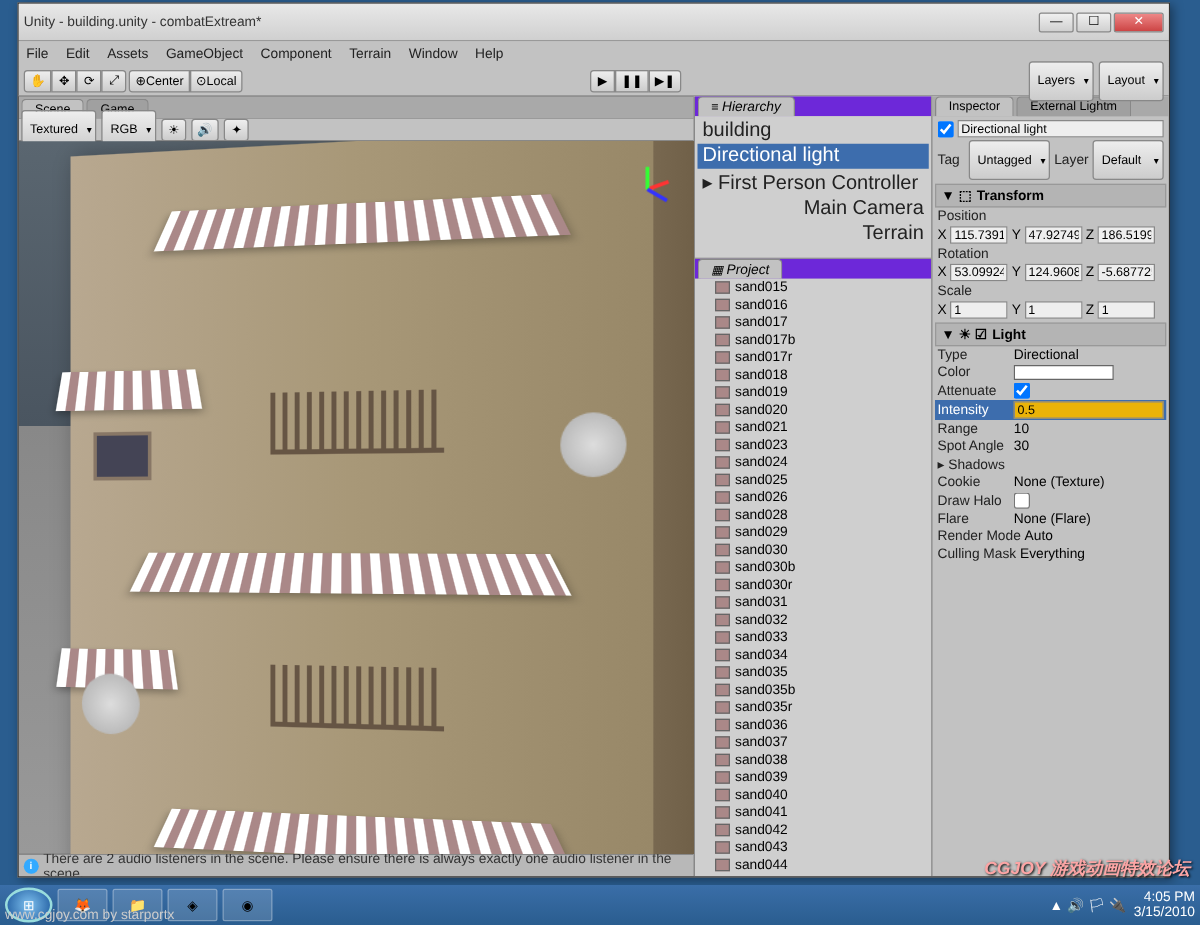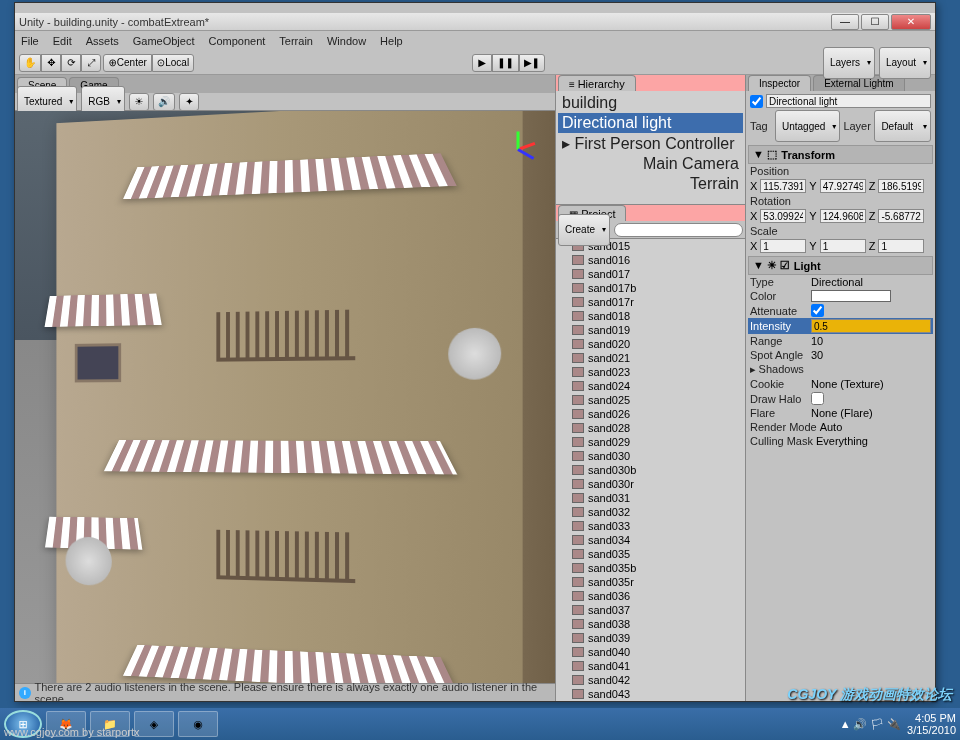--- a/index.html
+++ b/index.html
@@ -1,18 +1,18 @@
 <!DOCTYPE html>
 <html><head>
 <meta charset="utf-8">
 <style>
 * { margin:0; padding:0; box-sizing:border-box; font-family:Arial,sans-serif; font-size:11px; user-select:none; }
 body { width:960px; height:740px; background:#2a5d8f; overflow:hidden; position:relative; }
 .window { position:absolute; left:14px; top:2px; width:922px; height:700px; background:#c2c2c2; border:1px solid #333; box-shadow:2px 2px 8px rgba(0,0,0,.4); display:flex; flex-direction:column; }
-.titlebar { height:18px; background:linear-gradient(#e8e8e8,#d0d0d0); display:flex; align-items:center; padding:0 4px; border-bottom:1px solid #999;margin-top:10px; }
+.titlebar { height:30px; background:linear-gradient(#e8e8e8,#d0d0d0); display:flex; align-items:center; padding:0 4px; border-bottom:1px solid #999; }
 .titlebar .title { flex:1; color:#333; font-size:11px; }
 .winbtns { display:flex; gap:2px; }
 .winbtn { width:28px; height:16px; background:linear-gradient(#f0f0f0,#d0d0d0); border:1px solid #888; border-radius:2px; text-align:center; line-height:14px; font-size:10px; }
 .winbtn.close { background:linear-gradient(#e88,#c44); color:#fff; width:40px; }
 .menubar { height:20px; display:flex; align-items:center; padding:0 6px; gap:14px; background:#c2c2c2; }
 .menubar span { color:#222; }
 .overlay { position:absolute; left:18px; top:26px; font-size:18px; font-weight:bold; color:#ff0; text-shadow:1px 1px 2px #000; z-index:10; }
 .toolbar { height:24px; display:flex; align-items:center; padding:2px 4px; gap:4px; background:#c2c2c2; border-bottom:1px solid #999; }
 .toolbar .left { display:flex; gap:2px; }
 .toolbar .center { flex:1; display:flex; justify-content:center; gap:2px; }
@@ -35,21 +35,21 @@
 .building::before { content:""; position:absolute; top:0; right:-60px; width:60px; height:100%; background:linear-gradient(90deg,#786850,#685840); transform:skewY(25deg); transform-origin:left; }
 .awning { position:absolute; width:180px; height:50px; background:repeating-linear-gradient(90deg,#fff 0 8px,#a88 8px 16px); transform:perspective(400px) rotateX(50deg); box-shadow:0 4px 8px rgba(0,0,0,.3); }
 .bwindow { position:absolute; width:50px; height:40px; background:#445; border:3px solid #876; }
 .balcony { position:absolute; width:140px; height:50px; background:repeating-linear-gradient(90deg,#654 0 4px,transparent 4px 10px); border-bottom:4px solid #654; }
 .dish { position:absolute; width:50px; height:50px; background:radial-gradient(circle,#ddd 0%,#bbb 70%); border-radius:50%; }
 .gizmo { position:absolute; right:12px; top:12px; width:50px; height:50px; }
 .gizmo .axis { position:absolute; width:18px; height:3px; left:25px; top:25px; transform-origin:left; }
 .status { height:18px; background:#b8b8b8; display:flex; align-items:center; padding:0 4px; font-size:10px; color:#333; border-top:1px solid #888; }
 .status .icon { width:12px; height:12px; border-radius:50%; background:#3af; margin-right:4px; display:inline-flex; align-items:center; justify-content:center; color:#fff; font-size:8px; font-weight:bold; }
 .right-panels { width:190px; display:flex; flex-direction:column; background:#c2c2c2; border-left:1px solid #888; }
-.panel-tab { height:16px; background:#fca5a5; display:flex; }
+.panel-tab { height:16px; background:#6d28d9; display:flex;font-style:italic; }
 .hierarchy { height:130px; border-bottom:1px solid #888; display:flex; flex-direction:column; }
 .hierarchy .body { flex:1; background:#cfcfcf; overflow:auto; padding:2px; }
 .hitem { padding:1px 4px; font-size:16px; color:#222; }
 .hitem.sel { background:#3d6dad; color:#fff; }
 .hitem.sub { padding-left:14px;text-align:right; }
 .project { flex:1; display:flex; flex-direction:column; overflow:hidden; }
 .project .pbar { height:18px; display:flex; align-items:center; padding:2px; gap:4px; border-bottom:1px solid #888; }
 .psearch { flex:1; height:14px; background:#fff; border:1px solid #888; border-radius:8px; }
 .project .body { flex:1; background:#cfcfcf; overflow-y:scroll; }
 .pitem { display:flex; align-items:center; padding:1px 2px 1px 16px; font-size:10px; gap:4px; }
@@ -64,21 +64,21 @@
 .insp-section { background:#b4b4b4; padding:2px 4px; font-weight:bold; border:1px solid #999; margin-top:2px; display:flex; align-items:center; gap:4px; }
 .insp-row.sel { background:#3d6dad; color:#fff; }
 .insp-row.sel label, .insp-row.sel span { color:#fff; }
 .insp-row.sel input { background:#eab308; }
 .colorbox { width:80px; height:12px; background:#fff; border:1px solid #666; }
 .taskbar { position:absolute; bottom:0; left:0; right:0; height:32px; background:linear-gradient(#3a6ea8,#2a5d8f); display:flex; align-items:center; padding:0 4px; gap:4px; }
 .startbtn { width:38px; height:28px; background:radial-gradient(circle,#7ec0ee,#1e5a9e); border-radius:50%; border:2px solid #9dd; display:flex; align-items:center; justify-content:center; color:#fff; }
 .taskitem { width:40px; height:26px; background:rgba(255,255,255,.15); border:1px solid rgba(255,255,255,.3); border-radius:2px; display:flex; align-items:center; justify-content:center; }
 .tray { margin-left:auto; display:flex; align-items:center; gap:6px; color:#fff; font-size:10px; }
 .watermark { position:absolute; bottom:2px; left:4px; color:#ccc; font-size:11px; z-index:20; }
-.cgjoy { position:absolute; right:8px; bottom:36px; color:#7dd3fc; font-size:14px; font-weight:bold; font-style:italic; text-shadow:1px 1px 2px #000; }
+.cgjoy { position:absolute; right:8px; bottom:36px; color:#fca5a5; font-size:14px; font-weight:bold; font-style:italic; text-shadow:1px 1px 2px #000; }
 ::-webkit-scrollbar { width:14px; }
 ::-webkit-scrollbar-track { background:#bbb; }
 ::-webkit-scrollbar-thumb { background:#888; border:1px solid #666; border-radius:2px; }
 </style>
 </head>
 <body>
 
 <div class="window">
   <div class="titlebar">
     <span class="title">Unity - building.unity - combatExtream*</span>
@@ -170,24 +170,20 @@
             <div class="hitem sel">Directional light</div>
             <div class="hitem">▸ First Person Controller</div>
             <div class="hitem sub">Main Camera</div>
             <div class="hitem sub">Terrain</div>
           </div>
       </div>
       <div class="project">
         <div class="panel-tab">
             <div class="tab">▦ <span>Project</span></div>
           </div>
-        <div class="pbar">
-          <div class="drop">Create</div>
-          <div class="psearch"></div>
-        </div>
         <div class="body" id="project-body">
             <div class="pitem">
               <div class="swatch"></div>
               <span>sand015</span>
             </div>
             <div class="pitem">
               <div class="swatch"></div>
               <span>sand016</span>
             </div>
             <div class="pitem">

